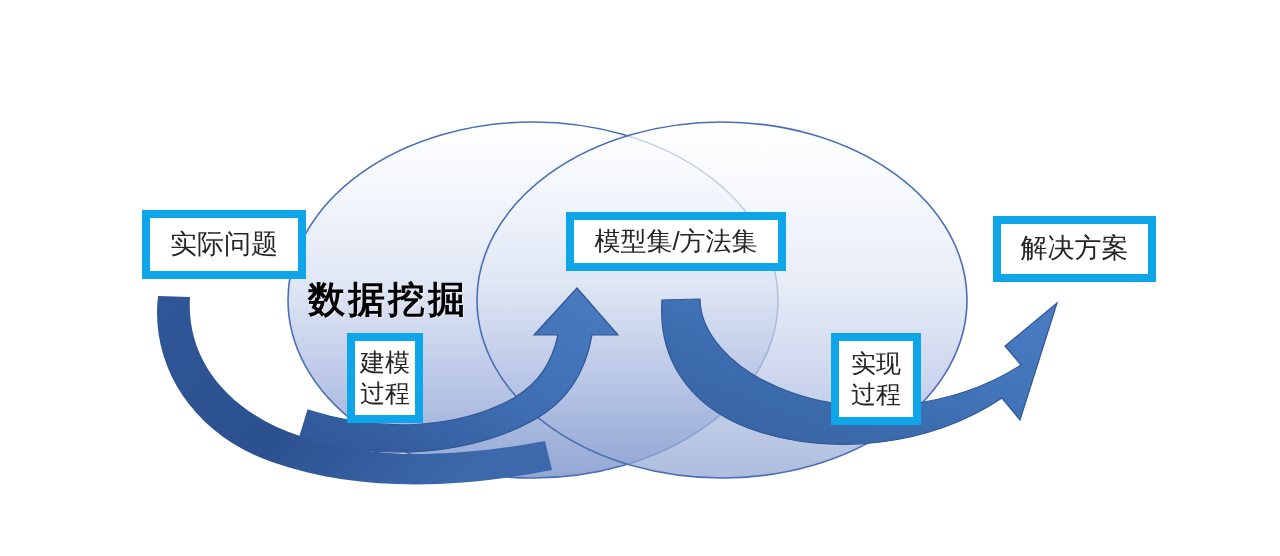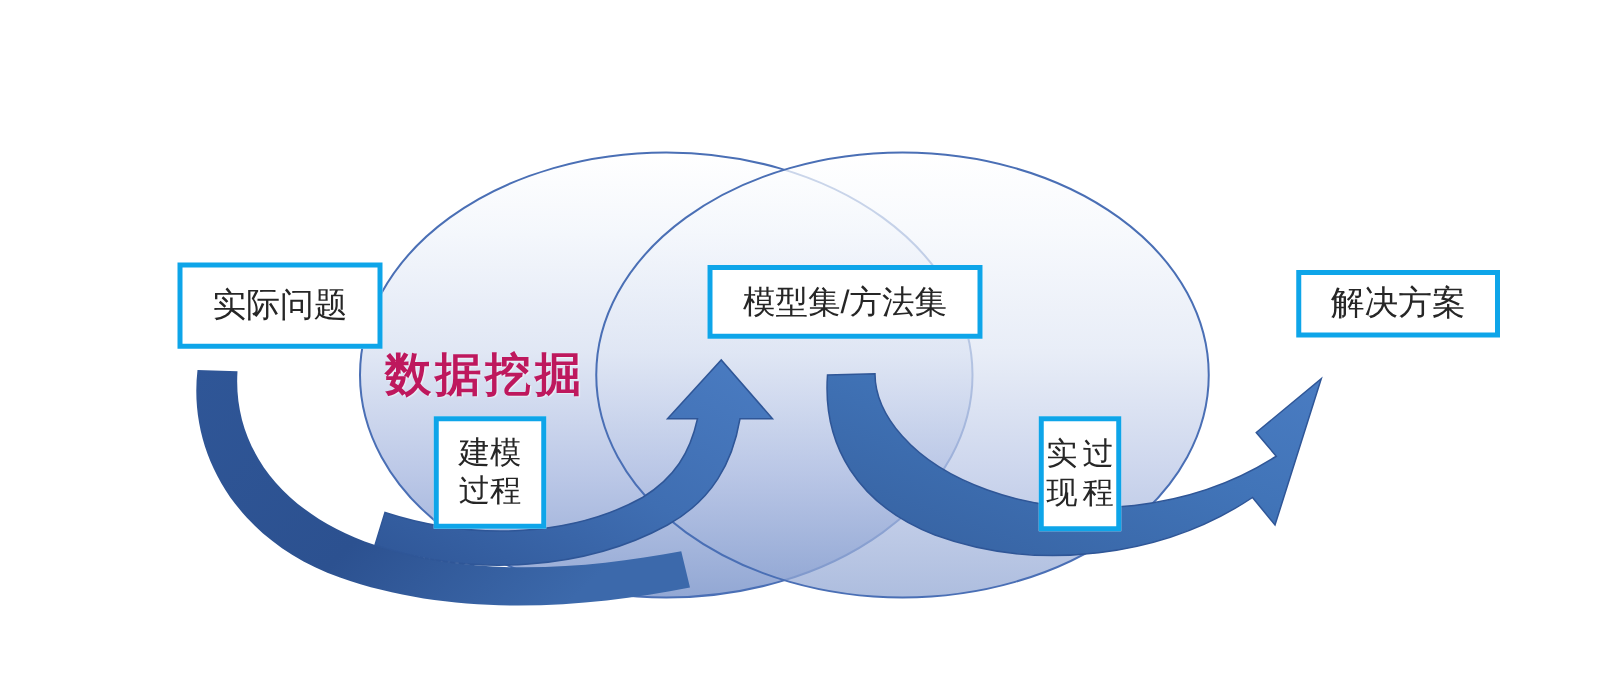--- a/index.html
+++ b/index.html
@@ -22,62 +22,62 @@
   #diagram-svg {
     position: absolute;
     left: 0;
     top: 0;
     width: 1280px;
     height: 556px;
   }
   .label-box {
     position: absolute;
     background: #ffffff;
-    border: 4px solid #0ea5e9;
+    border: 8px solid #0ea5e9;
     box-sizing: border-box;
     display: flex;
     align-items: center;
     justify-content: center;
     color: #262626;
     font-family: "Liberation Sans", sans-serif;
     line-height: 1.25;
     text-align: center;
     z-index: 6;
   }
   #box-problem {
     left: 142px; top: 210px; width: 164px; height: 69px;
     font-size: 27px;
   }
   #box-models {
     left: 526px; top: 212px; width: 220px; height: 59px;
     font-size: 26px;
     margin-left: 40px;
   }
   #box-solution {
-    left: 1037px; top: 216px; width: 163px; height: 54px;
+    left: 993px; top: 216px; width: 163px; height: 66px;
     font-size: 27px;
   }
   #box-modeling {
-    left: 347px; top: 333px; width: 90px; height: 90px;
+    left: 347px; top: 333px; width: 76px; height: 90px;
     font-size: 25px;
     flex-direction: column;
   }
   #box-implement {
-    left: 831px; top: 333px; width: 66px; height: 92px;
+    left: 831px; top: 333px; width: 90px; height: 92px;
     font-size: 25px;
-    flex-direction: row;
+    flex-direction: column;
   }
   .box-line { display: block; }
   .ellipse-title {
     position: absolute;
     font-family: "Liberation Serif", serif;
     font-weight: bold;
     font-size: 37px;
     letter-spacing: 3px;
-    color: #be185d;
+    color: #000000;
     text-shadow: 1px 1px 1px rgba(255,255,255,0.55);
     z-index: 5;
     white-space: nowrap;
   }
   #title-dm { left: 308px; top: 275px; }
   #title-ml { left: 802px; top: 270px; }
 </style>
 </head>
 <body>
 

